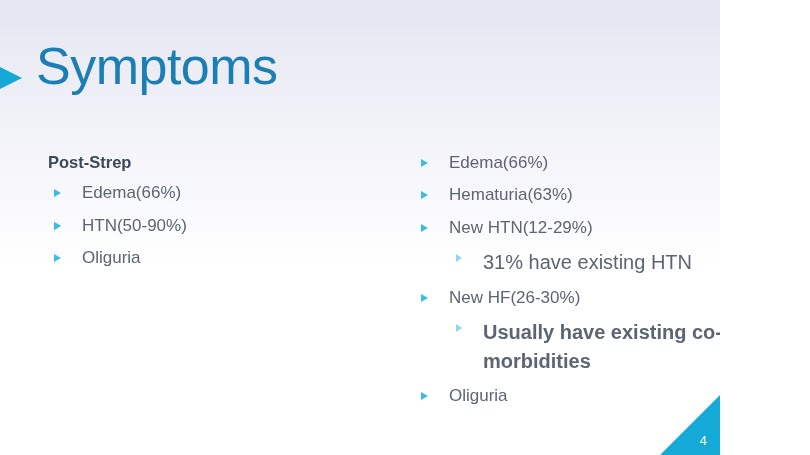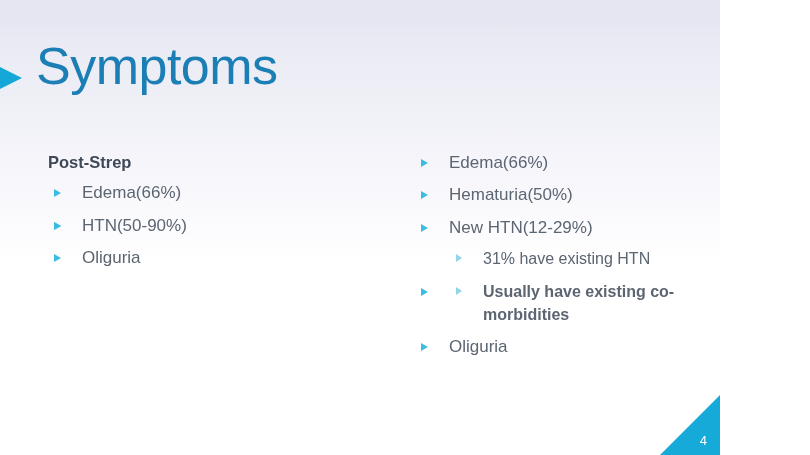--- a/index.html
+++ b/index.html
@@ -96,21 +96,21 @@
   
   ul.sub-bullets {
     list-style: none;
     margin: 9px 0 4px 0;
     padding: 0;
   }
   ul.sub-bullets > li {
     position: relative;
     padding-left: 34px;
     margin-bottom: 8px;
-    font-size: 16px;
+    font-size: 20px;
     color: #5c6572;
     line-height: 1.42;
   }
   ul.sub-bullets > li > .bullet-marker-sub {
     position: absolute;
     left: 7px;
     top: 6px;
     width: 0;
     height: 0;
     border-top: 4px solid transparent;
@@ -169,34 +169,35 @@
   </div>
 
   <div class="column" id="column-right">
     <ul class="bullets">
       <li>
         <span class="bullet-marker"></span>
         <span>Edema(66%)</span>
       </li>
       <li>
         <span class="bullet-marker"></span>
-        <span>Hematuria(50%)</span>
+        <span>Hematuria(63%)</span>
       </li>
       <li>
         <span class="bullet-marker"></span>
         <span>New HTN(12-29%)</span>
         <ul class="sub-bullets">
           <li>
             <span class="bullet-marker-sub"></span>
             <span>31% have existing HTN</span>
           </li>
         </ul>
       </li>
       <li>
         <span class="bullet-marker"></span>
+        <span>New HF(26-30%)</span>
         <ul class="sub-bullets">
           <li>
             <span class="bullet-marker-sub"></span>
             <span class="wide" style="display:inline-block">Usually have existing co-morbidities</span>
           </li>
         </ul>
       </li>
       <li>
         <span class="bullet-marker"></span>
         <span>Oliguria</span>

